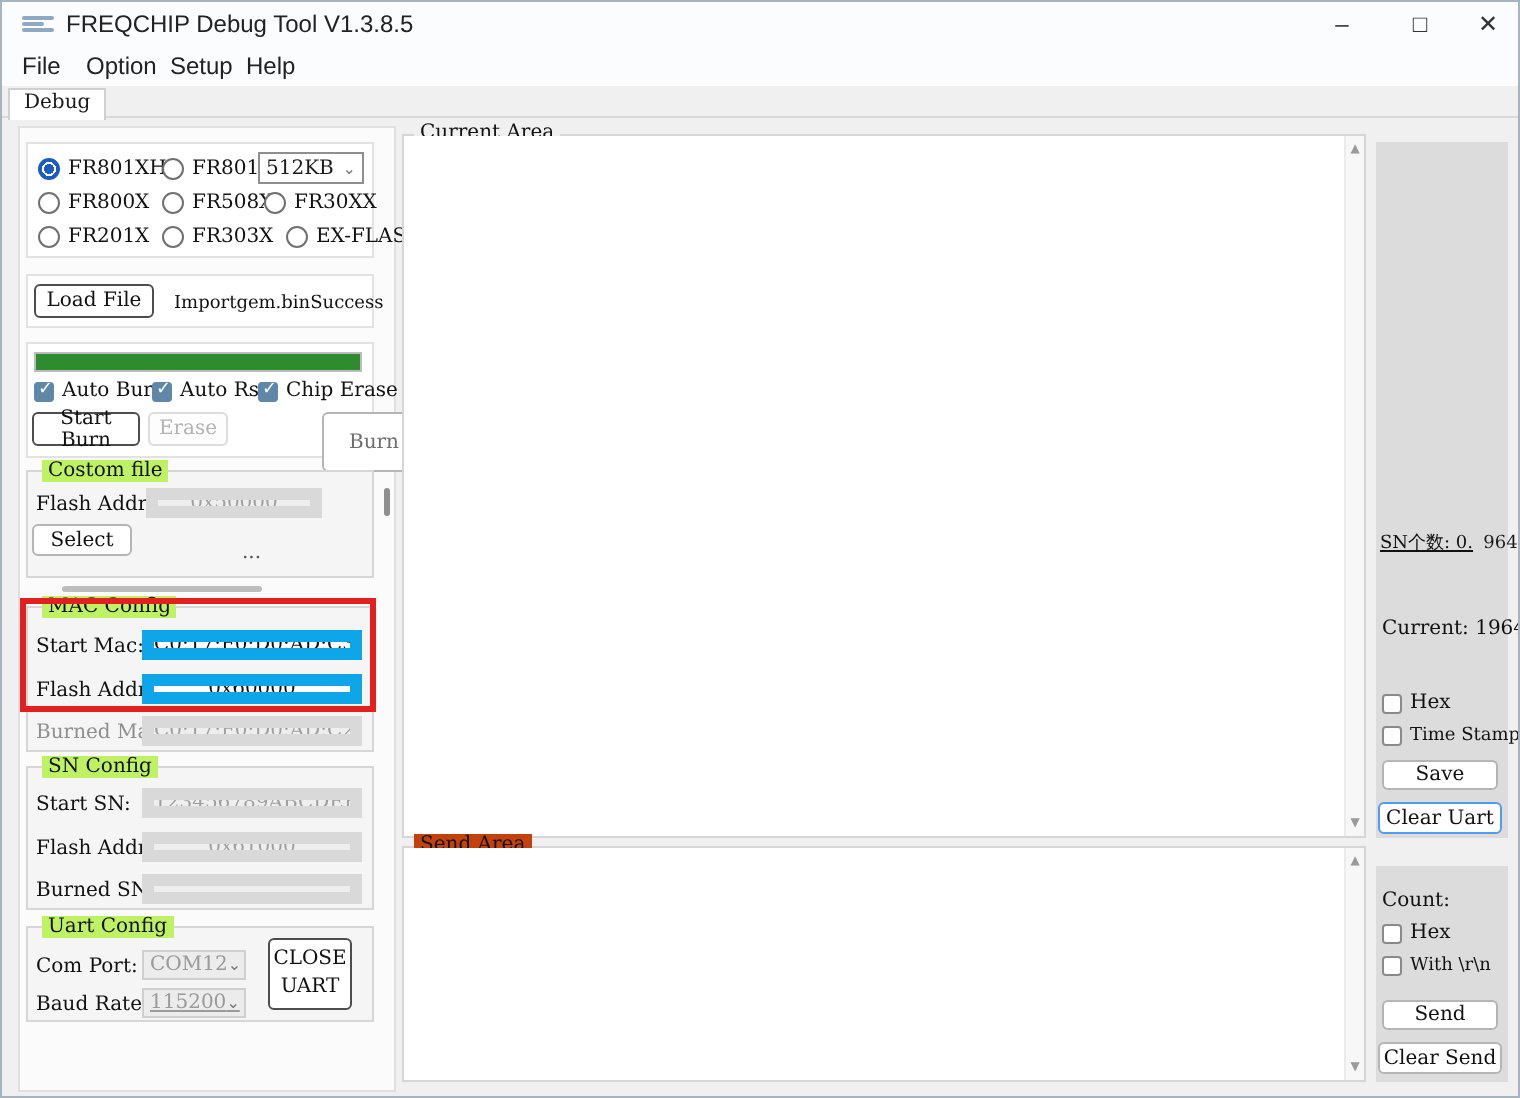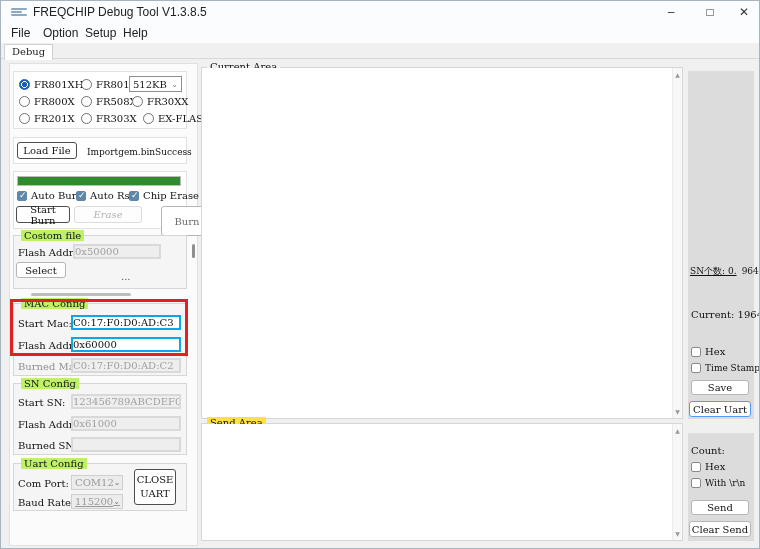--- a/index.html
+++ b/index.html
@@ -30,21 +30,21 @@
   .grouplabel { font-size:10px; background:#bef264; padding:0 3px; color:#111; }
   .lbl { font-size:10px; color:#111; white-space:nowrap; }
   .lbl-dis { color:#8f8f8f; }
   .btn { background:#fff; border:1px solid #b5b5b5; border-radius:3px; font-family:"DejaVu Serif",serif;
     font-size:10px; color:#111; text-align:center; cursor:default; display:flex; align-items:center; justify-content:center; }
   .btn-strong { border-color:#4d4d4d; }
   .btn-dis { color:#b3b3b3; border-color:#dcdcdc; background:#fdfdfd; }
   .btn-soft { color:#6e6e6e; }
   .btn-blue { border:1px solid #4f9bf5; }
   .txtin { font-family:"DejaVu Serif",serif; font-size:10px; color:#111; background:#fff;
-    border:2px solid #0ea5e9; padding:1px 0; }
+    border:6px solid #0ea5e9; padding:1px 0;text-align:center; }
   .txtin[disabled], .txtin.dis { background:#eeeeee; color:#a0a0a0; border-color:#d9d9d9; }
   .combo { background:#fff; border:1px solid #8f8f8f; font-size:10px; display:flex; align-items:center;
     padding:0 3px; justify-content:space-between; }
   .combo .chev { font-size:8px; color:#7a7a7a; }
   .combo.dis { background:#ececec; color:#9a9a9a; border-color:#cfcfcf; }
   .radio { width:11px; height:11px; border-radius:50%; border:1px solid #707070; background:#fff; display:inline-block; }
   .radio.on { border:1px solid #1b5cc0;
     background:radial-gradient(circle, #1b5cc0 0 2.5px, #ffffff 2.5px 3.5px, #1b5cc0 3.5px); }
   .check { width:10px; height:10px; border:1px solid #8a8a8a; border-radius:2px; background:#fff;
     display:inline-block; position:relative; }
@@ -142,21 +142,21 @@
   </div>
   <div class="abs row" style="left:75px; top:189px;">
     <span class="check on"></span>
     <span class="lbl">Auto Rst</span>
   </div>
   <div class="abs row" style="left:128px; top:189px;">
     <span class="check on"></span>
     <span class="lbl">Chip Erase</span>
   </div>
   <div class="abs btn btn-strong" style="left:15px; top:205px; width:54px; height:17px;">Start Burn</div>
-  <div class="abs btn btn-dis" style="left:73px; top:205px; width:68px; height:17px;font-style:italic;">Erase</div>
+  <div class="abs btn btn-dis" style="left:73px; top:205px; width:40px; height:17px;">Erase</div>
   <div class="abs btn btn-soft" style="left:127px; top:205px; width:52px; height:30px;margin-left:33px;">Burn</div>
 
   <div class="abs groupbox" style="left:12px; top:234px; width:174px; height:54px;"></div>
   <div class="abs grouplabel" style="left:20px; top:229px;">Costom file</div>
   <div class="abs lbl" style="left:17px; top:246px;">Flash Addr</div>
   <input class="abs txtin dis" style="left: 72px; top: 243px; width: 88px; height: 15px;" disabled="" value="0x50000">
   <div class="abs btn" style="left:15px; top:261px; width:50px; height:16px;">Select</div>
   <div class="abs lbl" style="left:120px; top:270px; color:#555;">...</div>
   <div class="abs" style="left:191px; top:243px; width:3px; height:14px; background:#8f8f8f; border-radius:2px;"></div>
   <div class="abs" style="left:30px; top:292px; width:100px; height:3px; background:#bdbdbd; border-radius:2px;"></div>
@@ -196,21 +196,21 @@
 
   <div class="abs" style="left:200px; top:66px; width:482px; height:352px; border:1px solid #d6d6d6;"></div>
   <div class="abs grouplabel" style="left:206px; top:60px; background:#f0f0f0;">Current Area</div>
   <textarea class="abs ta" style="left: 201px; top: 67px; width: 470px; height: 350px;"></textarea>
   <div class="abs scroll-v" style="left:671px; top:67px; width:10px; height:350px;">
     <span class="arr" style="top:3px;">▲</span>
     <span class="arr" style="bottom:3px;">▼</span>
   </div>
 
   <div class="abs" style="left:200px; top:422px; width:482px; height:118px; border:1px solid #d6d6d6;"></div>
-  <div class="abs grouplabel" style="left:206px; top:416px; background:#fde047;">Send Area</div>
+  <div class="abs grouplabel" style="left:206px; top:416px; background:#c2410c;">Send Area</div>
   <textarea class="abs ta" style="left: 201px; top: 423px; width: 470px; height: 116px;"></textarea>
   <div class="abs scroll-v" style="left:671px; top:423px; width:10px; height:116px;">
     <span class="arr" style="top:3px;">▲</span>
     <span class="arr" style="bottom:3px;">▼</span>
   </div>
 
   <div class="abs gray-pane" style="left:687px; top:70px; width:66px; height:348px;"></div>
   <div class="abs" style="left:689px; top:258px; white-space:nowrap;">
     <span class="link">SN个数: 0.</span>
     <span class="small">964</span>

